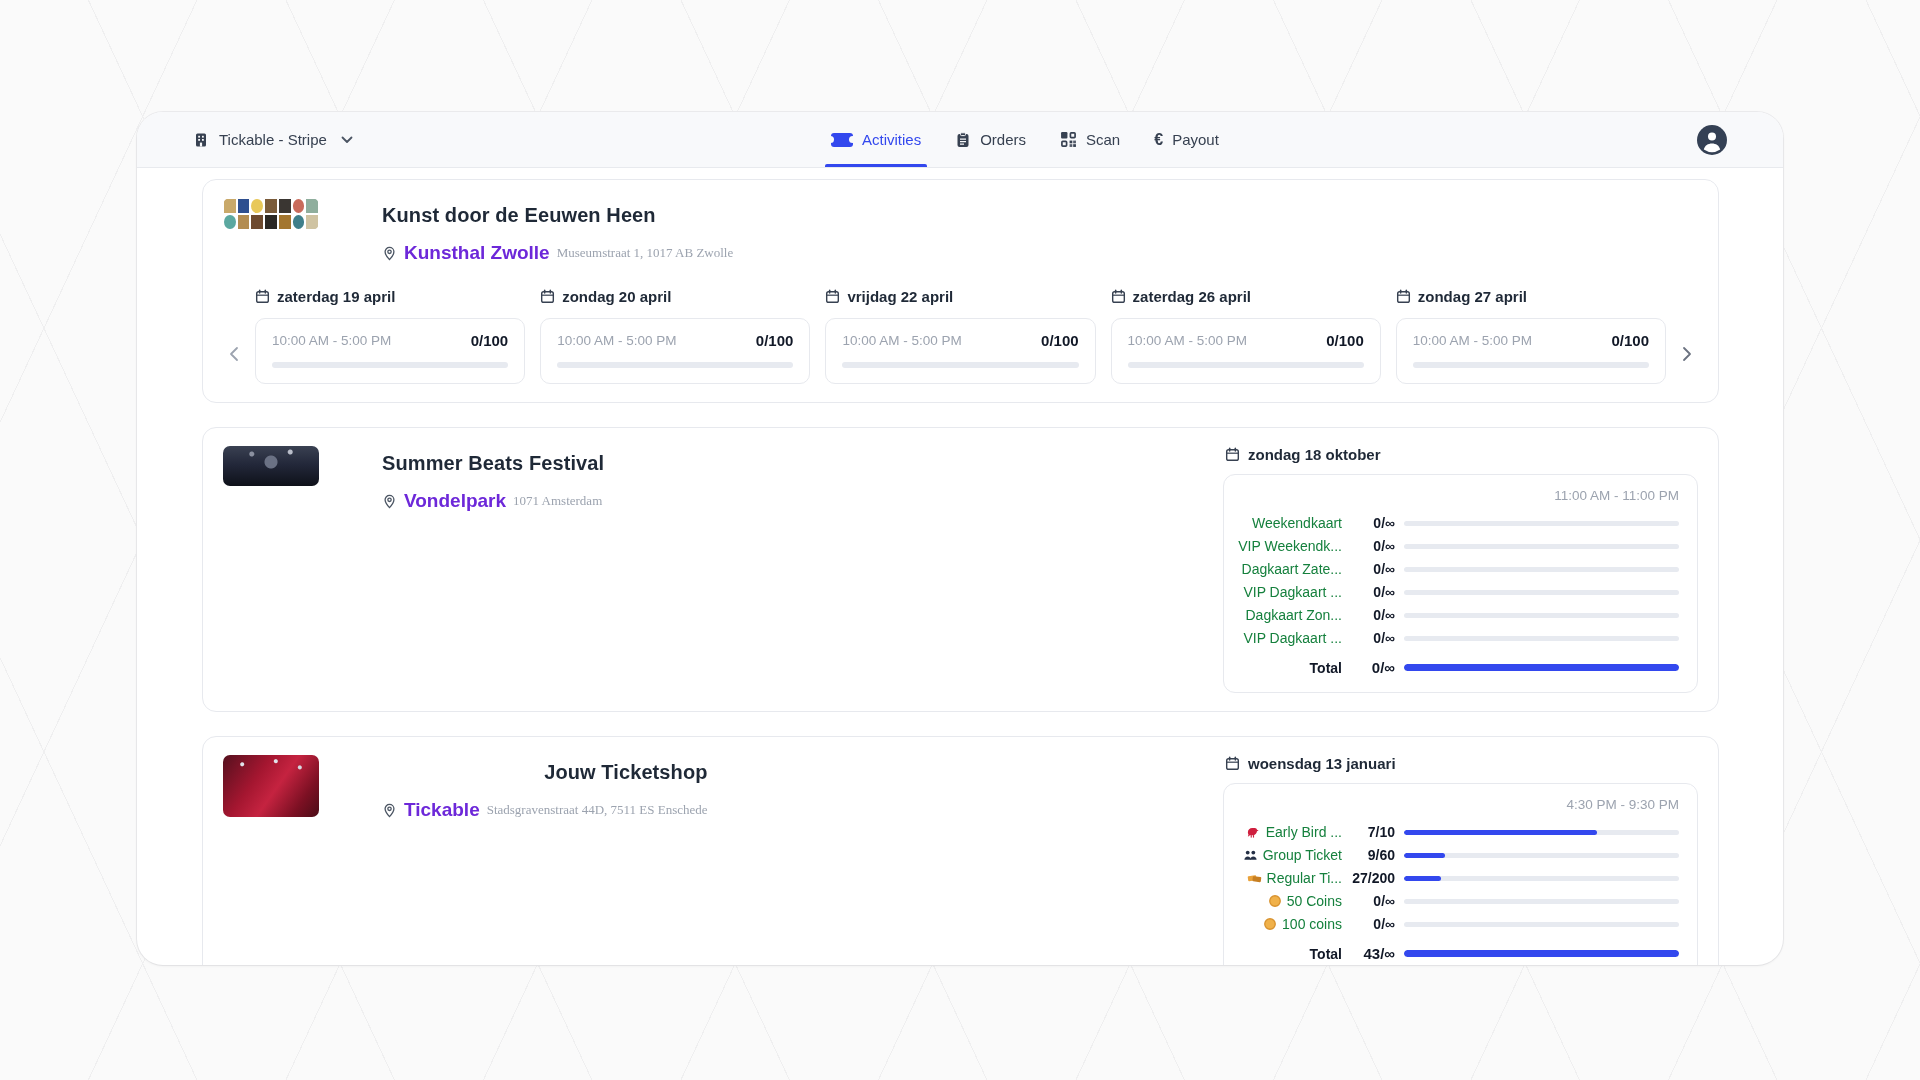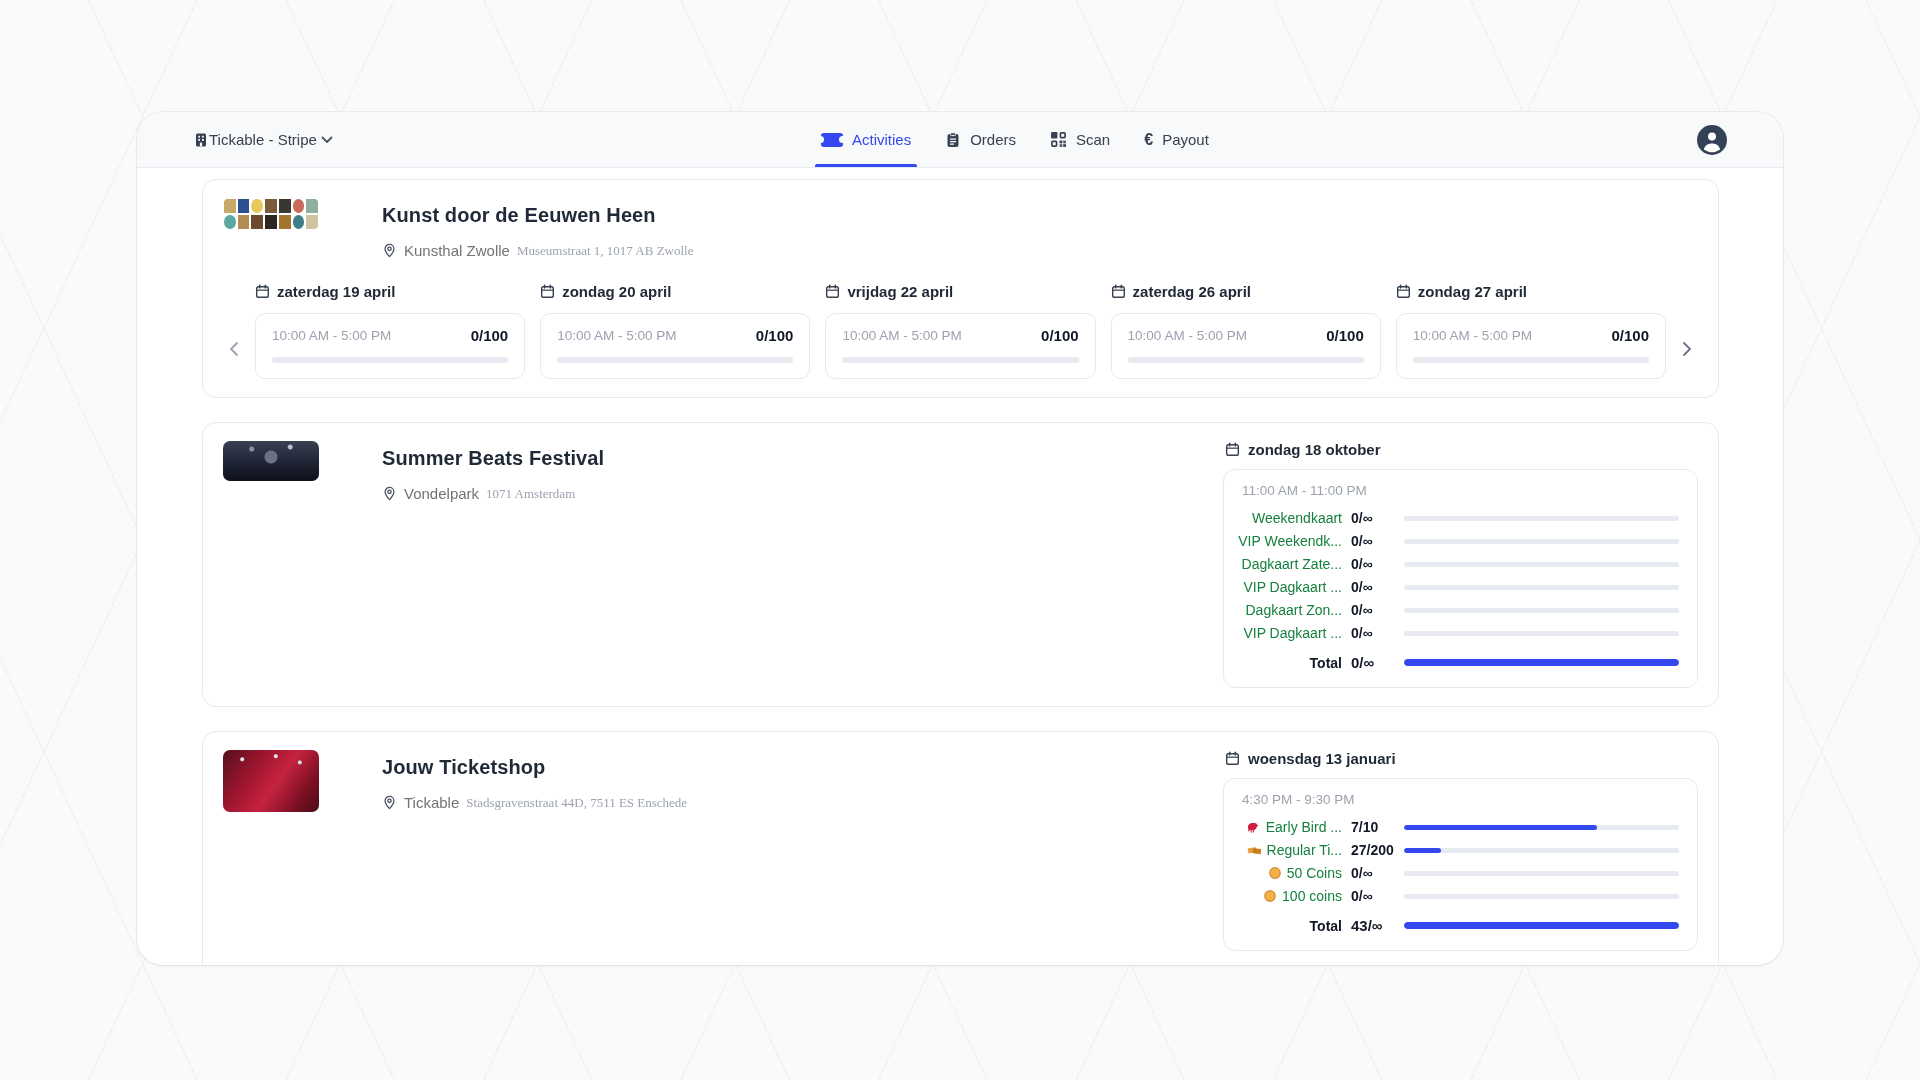--- a/index.html
+++ b/index.html
@@ -15,41 +15,41 @@
   .window {
     position:absolute; left:137px; top:112px; width:1646px; height:853px;
     background:#ffffff; border-radius:26px; overflow:hidden;
     box-shadow:0 1px 3px rgba(0,0,0,.06), 0 0 0 1px #ececee;
   }
   
   .hdr {
     height:56px; background:#f8f9fb; border-bottom:1px solid #e8eaee;
     display:flex; align-items:stretch; padding:0 56px;
   }
-  .brand { display:flex; align-items:center; gap:0; color:#374151; font-size:15px; font-weight:500; cursor:pointer; }
+  .brand { display:flex; align-items:center; gap:10px; color:#374151; font-size:15px; font-weight:500; cursor:pointer; }
   .chev-down { margin-left:4px; }
   .tabs { display:flex; align-items:stretch; gap:34px; margin:0 auto; }
   .tab { display:flex; align-items:center; gap:9px; font-size:15px; font-weight:500; color:#374151; cursor:pointer; position:relative; }
   .tab.active { color:#3348ee; }
   .tab.active::after { content:""; position:absolute; left:-6px; right:-6px; bottom:0; height:3px; background:#3348ee; border-radius:2px 2px 0 0; }
   .euro-glyph { font-size:16px; font-weight:700; color:#374151; }
   .ticket-shape { width:22px; height:14px; background:#3348ee; border-radius:3px; position:relative; }
   .ticket-shape::before, .ticket-shape::after { content:""; position:absolute; top:50%; width:7px; height:7px; margin-top:-3.5px; background:#f8f9fb; border-radius:50%; }
   .ticket-shape::before { left:-3.5px; } .ticket-shape::after { right:-3.5px; }
   .avatar { align-self:center; width:30px; height:30px; border-radius:50%; cursor:pointer; }
   
   .content { padding:11px 64px 0 65px; }
   .card { background:#fff; border:1px solid #e7e9ee; border-radius:14px; padding:18px 20px; }
   .card + .card { margin-top:24px; }
   .card-head { display:flex; align-items:flex-start; }
   .thumb { width:96px; border-radius:7px; flex:0 0 auto; overflow:hidden; }
   .title-block { margin-left:63px; padding-top:6px; }
   .ev-title { font-size:20px; font-weight:600; color:#1f2937; letter-spacing:.1px; }
   .loc-row { display:flex; align-items:center; gap:7px; margin-top:15px; }
-  .loc-name { font-size:15px; font-weight:400; color:#737373; }
+  .loc-name { font-size:19px; font-weight:700; color:#6d28d9; }
   .loc-addr { font-size:13px; color:#9ca3af;font-family:Liberation Serif, serif; }
   
   .collage { height:32px; display:grid; grid-template-columns:repeat(7,1fr); grid-auto-rows:1fr; gap:2px; background:#fff; padding:1px; }
   .collage span { display:block; }
   .round { border-radius:50%; }
   .thumb-concert { height:40px;
     background:radial-gradient(circle at 30% 20%, #8b90a0 0 2px, transparent 3px),
                radial-gradient(circle at 70% 15%, #b9bdc9 0 2px, transparent 3px),
                radial-gradient(circle at 50% 40%, #6a7184 0 6px, transparent 7px),
                linear-gradient(180deg,#3a4152 0%, #23283a 45%, #0e1119 100%); }
@@ -63,21 +63,21 @@
   .sl-btn { width:22px; display:flex; align-items:center; justify-content:center; cursor:pointer; margin-top:36px; }
   .sl-cols { flex:1; display:grid; grid-template-columns:repeat(5,1fr); gap:15px; margin:0 10px; }
   .d-head { display:flex; align-items:center; gap:7px; font-size:15px; font-weight:700; color:#1f2937; margin-bottom:13px; }
   .d-card { border:1px solid #e7e9ee; border-radius:10px; padding:13px 16px 15px; }
   .d-row { display:flex; align-items:center; justify-content:space-between;gap:36px; }
   .d-time { font-size:13.5px; color:#9ca3af; }
   .d-val { font-size:15px; font-weight:600; color:#111827; }
   .d-track { margin-top:13px; height:6px; border-radius:99px; background:#e7eaf0; overflow:hidden; }
   .d-fill { height:100%; background:#3348ee; border-radius:99px; }
   
-  .split { display:flex; }
+  .split { display:flex;text-align:right; }
   .split .left { flex:1; }
   .day-panel { width:475px; flex:0 0 auto; }
   .day-head { display:flex; align-items:center; gap:8px; font-size:15px; font-weight:700; color:#1f2937; margin-bottom:11px; padding-left:2px; }
   .day-box { border:1px solid #e7e9ee; border-radius:12px; padding:13px 18px 16px; }
   .day-time { font-size:13.5px; color:#9ca3af; margin-bottom:12px; }
   .trow { display:flex; align-items:center; gap:9px; margin-top:7px; }
   .tlabel { width:100px; flex:0 0 auto; display:flex; align-items:center; justify-content:flex-end; gap:5px; font-size:14px; color:#15803d; white-space:nowrap; }
   .tval { min-width:44px; flex:0 0 auto; font-size:14px; font-weight:600; color:#111827; }
   .tbar { flex:1; height:5px; background:#e7eaf0; border-radius:99px; overflow:hidden; }
   .tfill { height:100%; background:#3348ee; border-radius:99px; }
@@ -454,20 +454,37 @@
                 <span>Early Bird ...</span>
               </span>
             <span class="tval">7/10</span>
             <span class="tbar">
                 <span class="tfill" style="display: block; width: 70%;"></span>
               </span>
           </div>
           <div class="trow">
             <span class="tlabel">
                 <span>
+                  <svg viewBox="0 0 16 16" width="15" height="15" fill="#253046">
+                    <circle cx="5" cy="4.8" r="2"></circle>
+                    <path d="M1.5 12.6c0-2.2 1.6-3.6 3.5-3.6s3.5 1.4 3.5 3.6z"></path>
+                    <circle cx="11" cy="4.8" r="2"></circle>
+                    <path d="M7.5 12.6c0-2.2 1.6-3.6 3.5-3.6s3.5 1.4 3.5 3.6z"></path>
+                  </svg>
+                </span>
+                <span>Group Ticket</span>
+              </span>
+            <span class="tval">9/60</span>
+            <span class="tbar">
+                <span class="tfill" style="display: block; width: 15%;"></span>
+              </span>
+          </div>
+          <div class="trow">
+            <span class="tlabel">
+                <span>
                   <svg viewBox="0 0 16 16" width="15" height="15">
                     <rect x="1" y="5" width="9" height="5.5" rx="1" fill="#e9a23b" transform="rotate(-8 5.5 7.8)"></rect>
                     <rect x="6" y="6" width="9" height="5.5" rx="1" fill="#c77f22" transform="rotate(7 10.5 8.8)"></rect>
                   </svg>
                 </span>
                 <span>Regular Ti...</span>
               </span>
             <span class="tval">27/200</span>
             <span class="tbar">
                 <span class="tfill" style="display: block; width: 13.5%;"></span>

